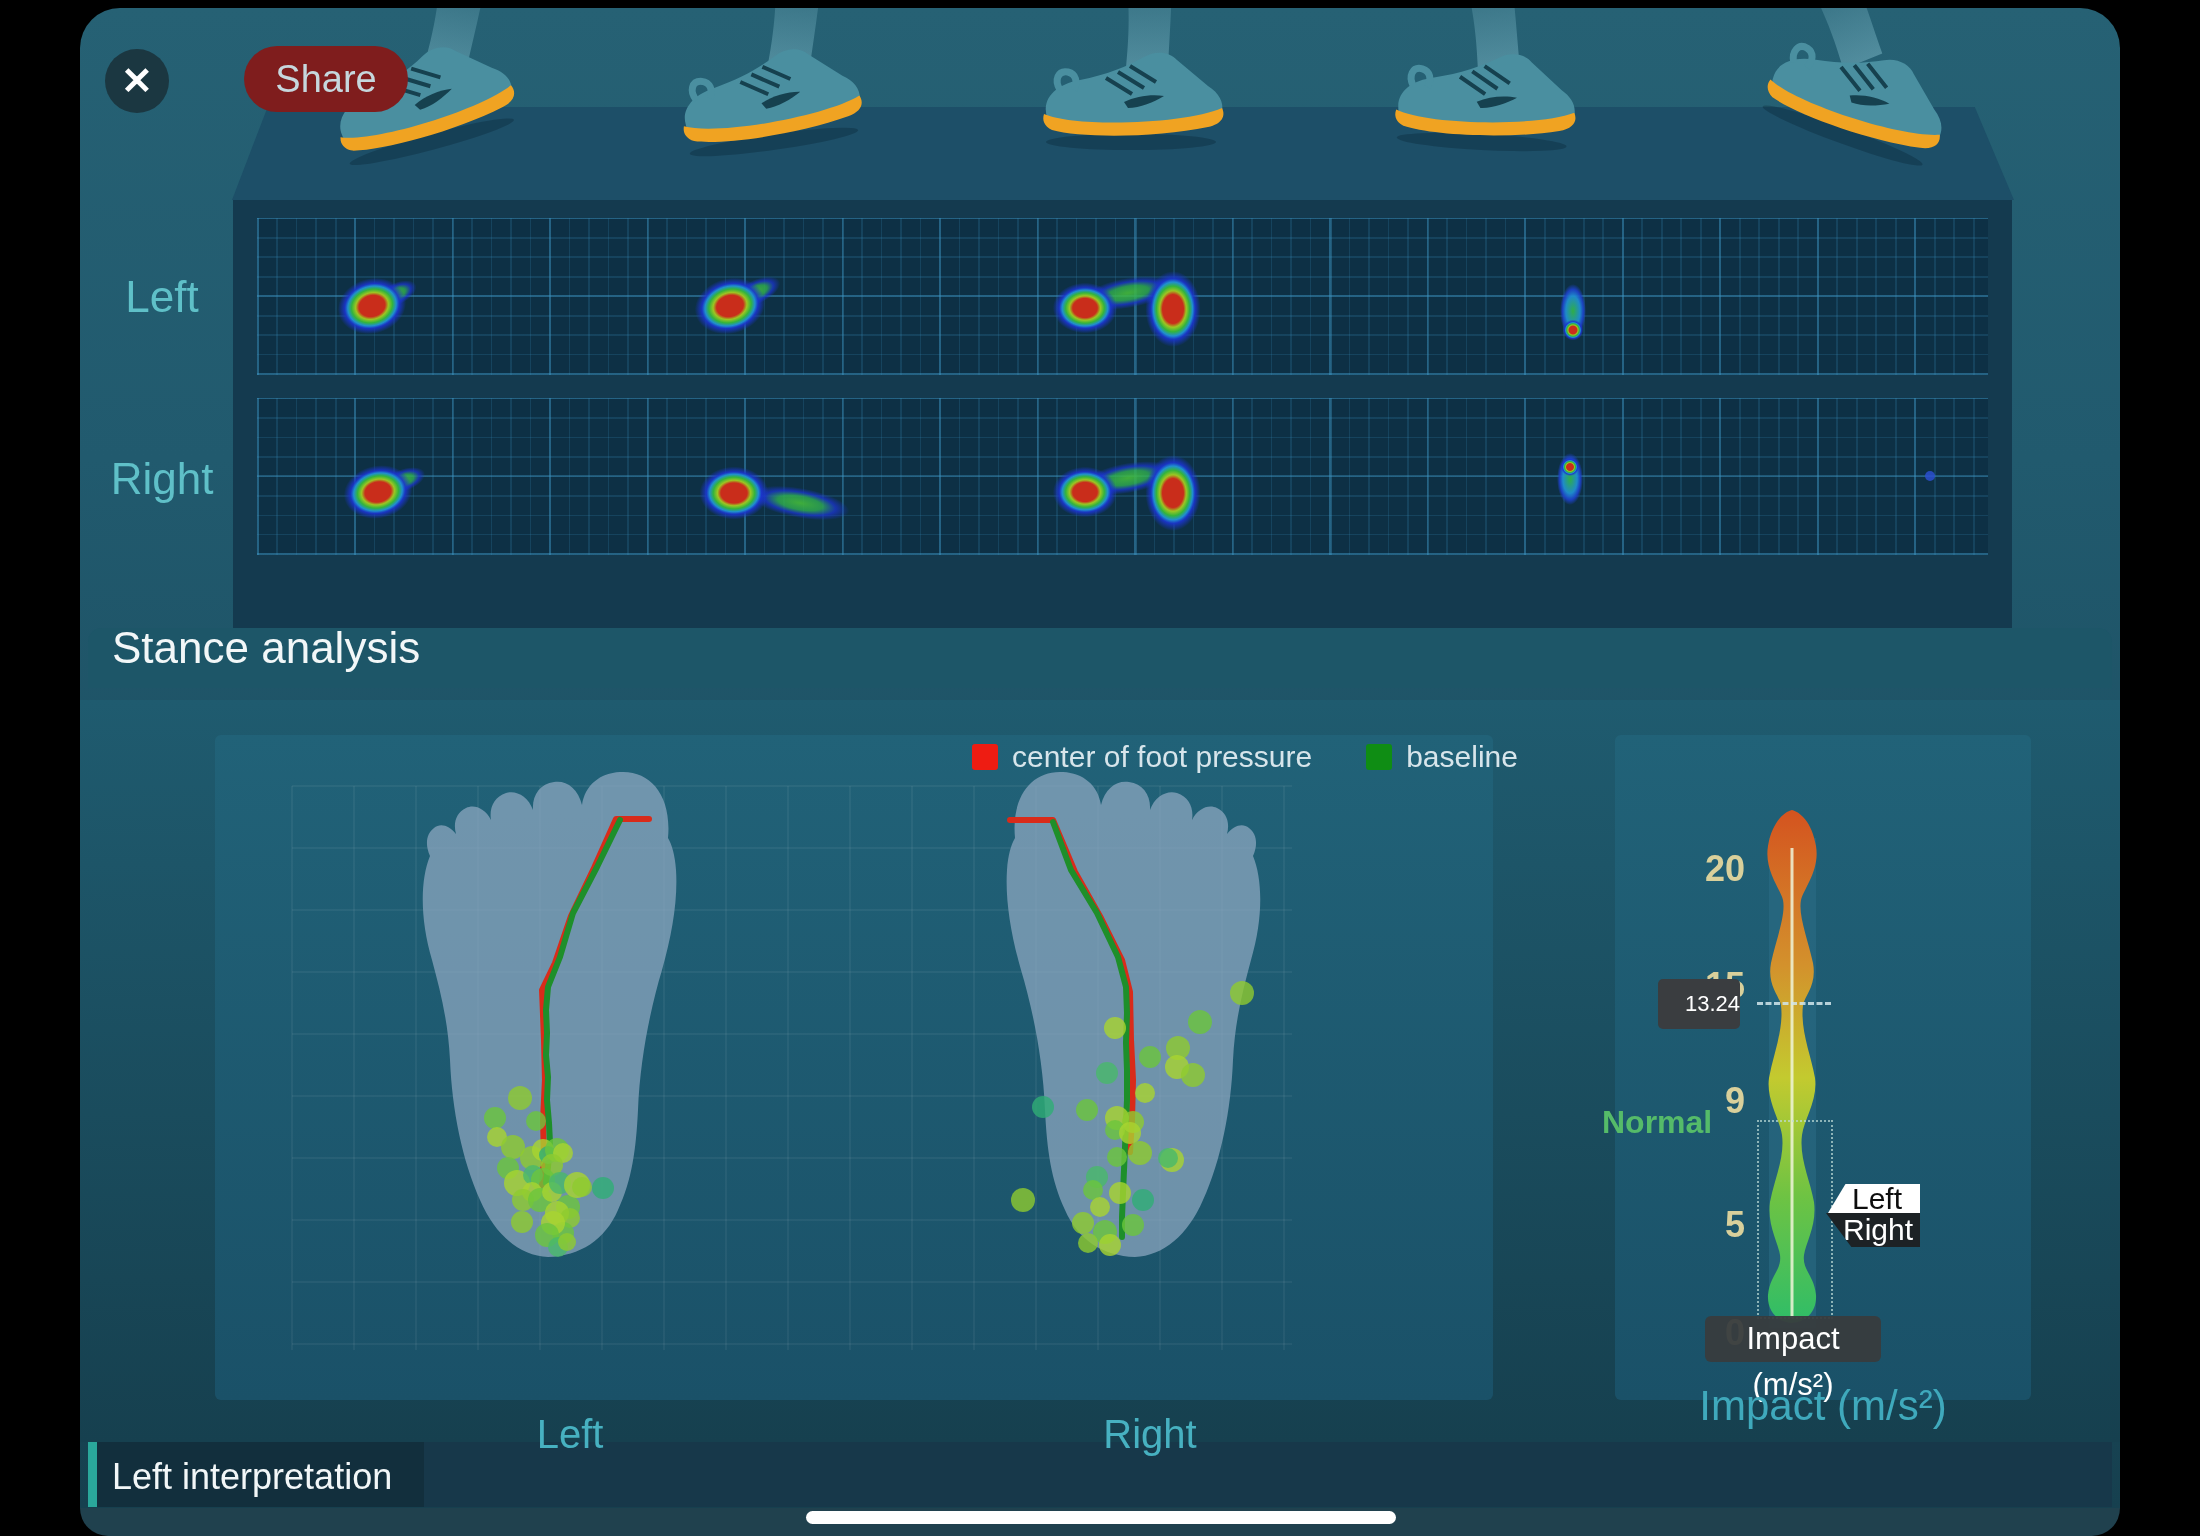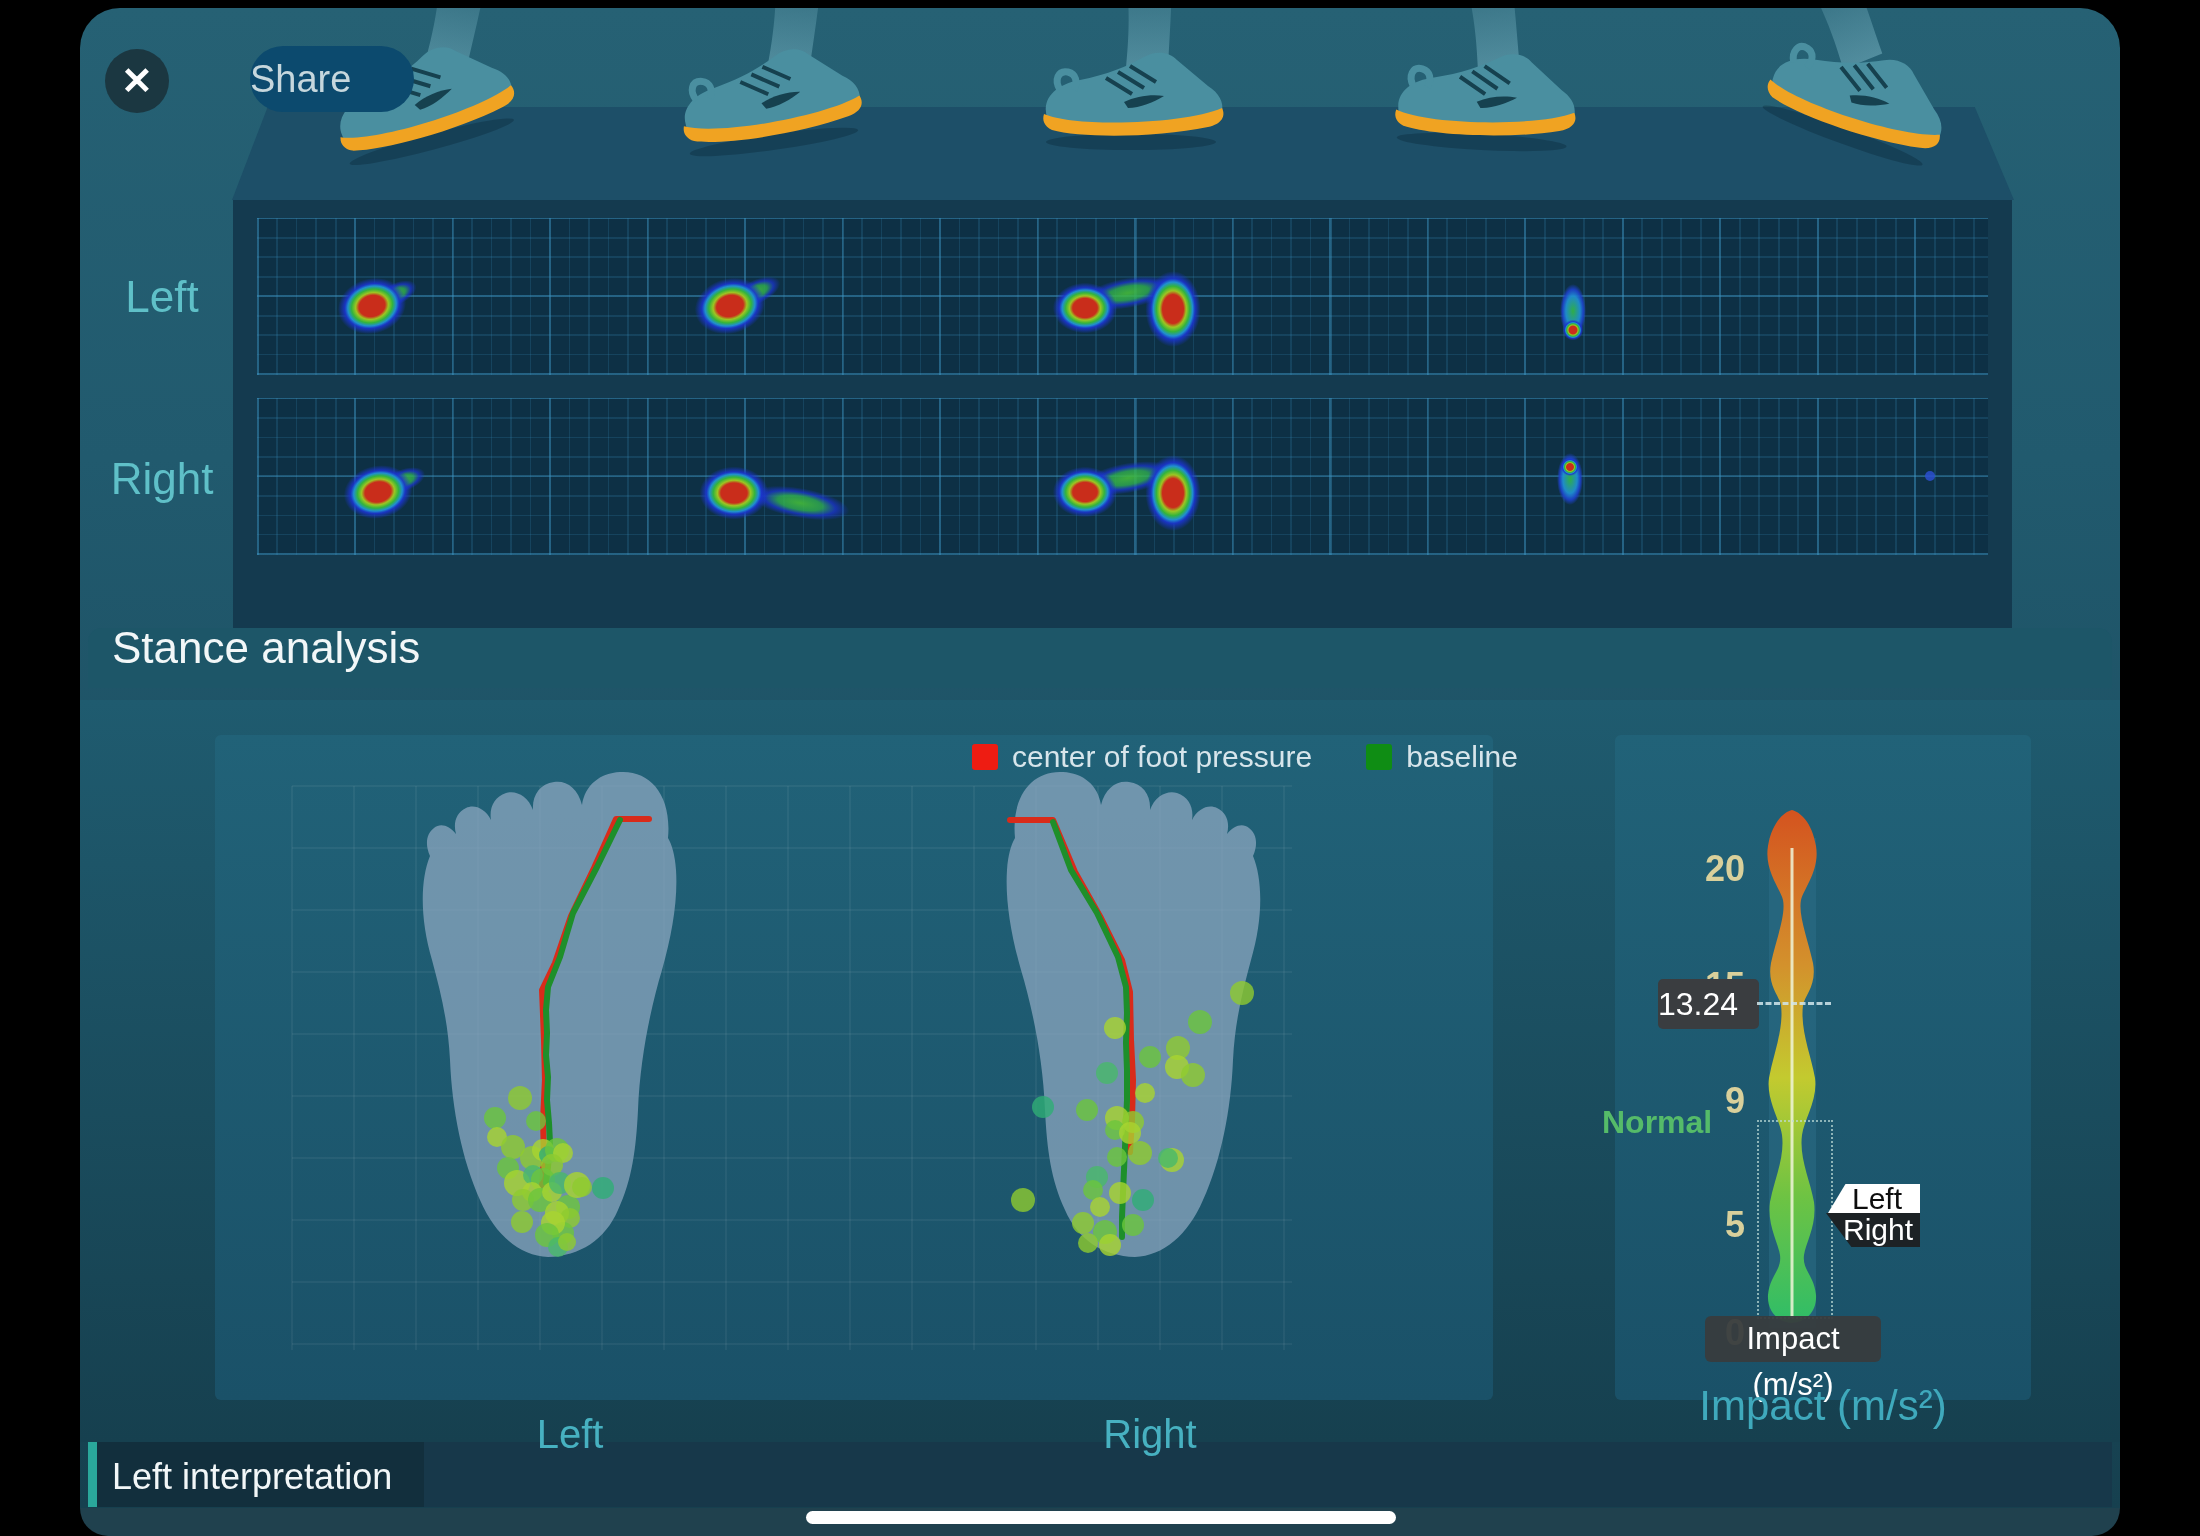--- a/index.html
+++ b/index.html
@@ -32,35 +32,35 @@
   #impact-panel{left:1615px;top:735px;width:416px;height:665px;
                 background:linear-gradient(#216278,#1a5168);border-radius:6px;}
   #footer-band{left:88px;top:1442px;width:2024px;height:65px;background:#17384a;}
   #footer-box{left:88px;top:1442px;width:336px;height:65px;background:#122f3d;}
   #footer-accent{left:88px;top:1442px;width:9px;height:65px;background:#2aa79b;}
 
   
   #scene{position:absolute;left:0;top:0;width:2200px;height:1536px;pointer-events:none;}
   #close-btn{left:105px;top:49px;width:64px;height:64px;border-radius:50%;background:#1b3741;
              color:#fff;font-size:38px;line-height:64px;text-align:center;font-weight:bold;cursor:pointer;}
-  #share-btn{left:250px;top:46px;width:164px;height:66px;border-radius:33px;background:#0c4a6e;
-             color:#c6d7dd;font-size:38px;line-height:66px;cursor:pointer;}
+  #share-btn{left:244px;top:46px;width:164px;height:66px;border-radius:33px;background:#7f1d1d;
+             color:#c6d7dd;font-size:38px;line-height:66px;text-align:center;cursor:pointer;}
   .row-label{width:160px;text-align:center;color:#5fc0c8;font-size:44px;}
   #row-label-left{left:82px;top:272px;} #row-label-right{left:82px;top:454px;}
   #stance-title{left:112px;top:623px;color:#f2f7f8;font-size:44px;}
   #legend{left:972px;top:740px;display:flex;align-items:center;gap:14px;color:#d7e5eb;font-size:30px;}
   .legend-sq{width:26px;height:26px;border-radius:3px;display:inline-block;}
   .legend-gap{width:26px;}
   .foot-caption{width:300px;text-align:center;color:#47b1c1;font-size:40px;}
   #caption-left{left:420px;top:1412px;} #caption-right{left:1000px;top:1412px;}
 
   .tick{left:1645px;width:100px;text-align:right;color:#d9d09b;font-size:36px;font-weight:bold;margin-top:24px;}
   #normal-label{left:1602px;top:1104px;width:150px;color:#55bb69;font-size:32px;font-weight:bold;}
-  #value-box{left:1658px;top:979px;width:101px;height:50px;background:#3a3d40;border-radius:5px;
-             color:#fff;font-size:32px;line-height:50px;text-align:left;}
+  #value-box{left:1658px;top:979px;width:82px;height:50px;background:#3a3d40;border-radius:5px;
+             color:#fff;font-size:22px;line-height:50px;text-align:right;}
   #value-dashes{left:1757px;top:1002px;width:74px;border-top:3px dashed rgba(210,230,235,.85);}
   #normal-box{left:1757px;top:1120px;width:72px;height:195px;border:2px dotted rgba(190,220,215,.7);}
   #flag-left{left:1828px;top:1184px;width:92px;height:29px;background:#fff;color:#0d0d0d;
              clip-path:polygon(19% 0,100% 0,100% 100%,0 100%);font-size:30px;line-height:29px;text-align:center;
              padding-left:6px;box-sizing:border-box;cursor:pointer;}
   #flag-right{left:1826px;top:1213px;width:94px;height:34px;background:#1d2225;color:#fff;
              clip-path:polygon(0 0,100% 0,100% 100%,27% 100%);font-size:30px;line-height:34px;text-align:center;
              padding-left:10px;box-sizing:border-box;cursor:pointer;}
   #impact-pill{left:1705px;top:1316px;width:176px;height:46px;background:rgba(56,60,62,.95);border-radius:6px;
                color:#fff;font-size:31px;line-height:46px;text-align:center;}

